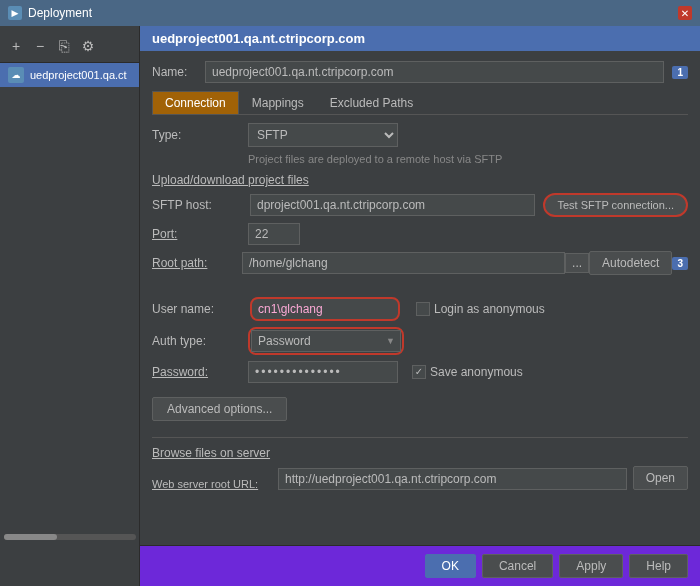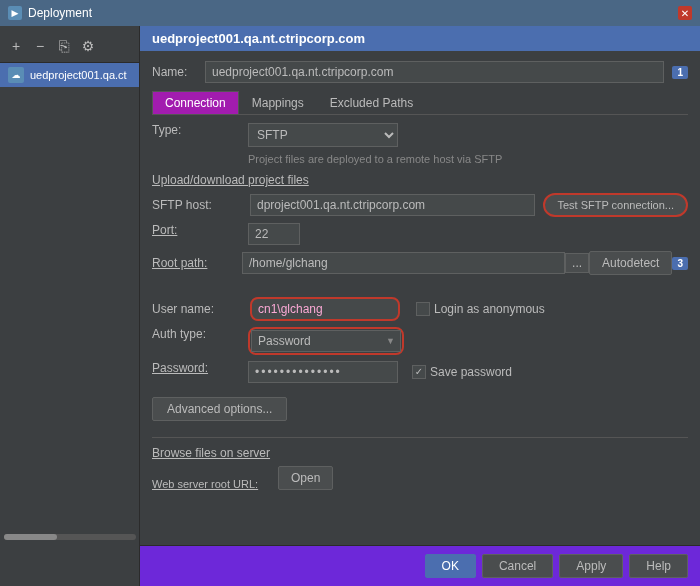--- a/index.html
+++ b/index.html
@@ -172,29 +172,30 @@
     .tab {
       padding: 4px 12px;
       cursor: pointer;
       border: 1px solid transparent;
       border-bottom: none;
       color: #bbbbbb;
       font-size: 12px;
       background: transparent;
     }
     .tab.active {
-      background: #a21caf;
+      background: #a16207;
       border-color: #555;
       border-bottom-color: #3c3f41;
       color: #ffffff;
     }
 
     
     .form-row {
       display: flex;
+      align-items: center;
       margin-bottom: 6px;
       gap: 6px;
     }
     .form-label {
       color: #bbbbbb;
       width: 90px;
       flex-shrink: 0;
       font-size: 12px;
     }
     .form-label.underline {
@@ -552,35 +553,36 @@
           </div>
         </div>
       </div>
 
       
       <div class="form-row">
         <span class="form-label underline">Password:</span>
         <input class="password-input" type="password" value="password123456" style="">
         <div class="checkbox-row" style="margin-left:8px;">
           <div class="checkbox checked"></div>
-          <span>Save password</span>
+          <span>Save anonymous</span>
         </div>
       </div>
 
       
       <button class="advanced-btn">Advanced options...</button>
 
       <hr class="divider">
 
       
       <div class="section-label">Browse files on server</div>
 
       
       <div class="web-url-row">
         <span class="form-label underline" style="width:120px; flex-shrink:0; font-size:11px;">Web server root URL:</span>
+        <input class="web-url-input" type="text" value="http://uedproject001.qa.nt.ctripcorp.com" style="">
         <button class="btn" style="white-space:nowrap;">Open</button>
       </div>
       
       <div style="margin-left:0; margin-top:-18px; margin-bottom:4px;">
         
       </div>
 
     </div>
 
     <div class="bottom-bar">

